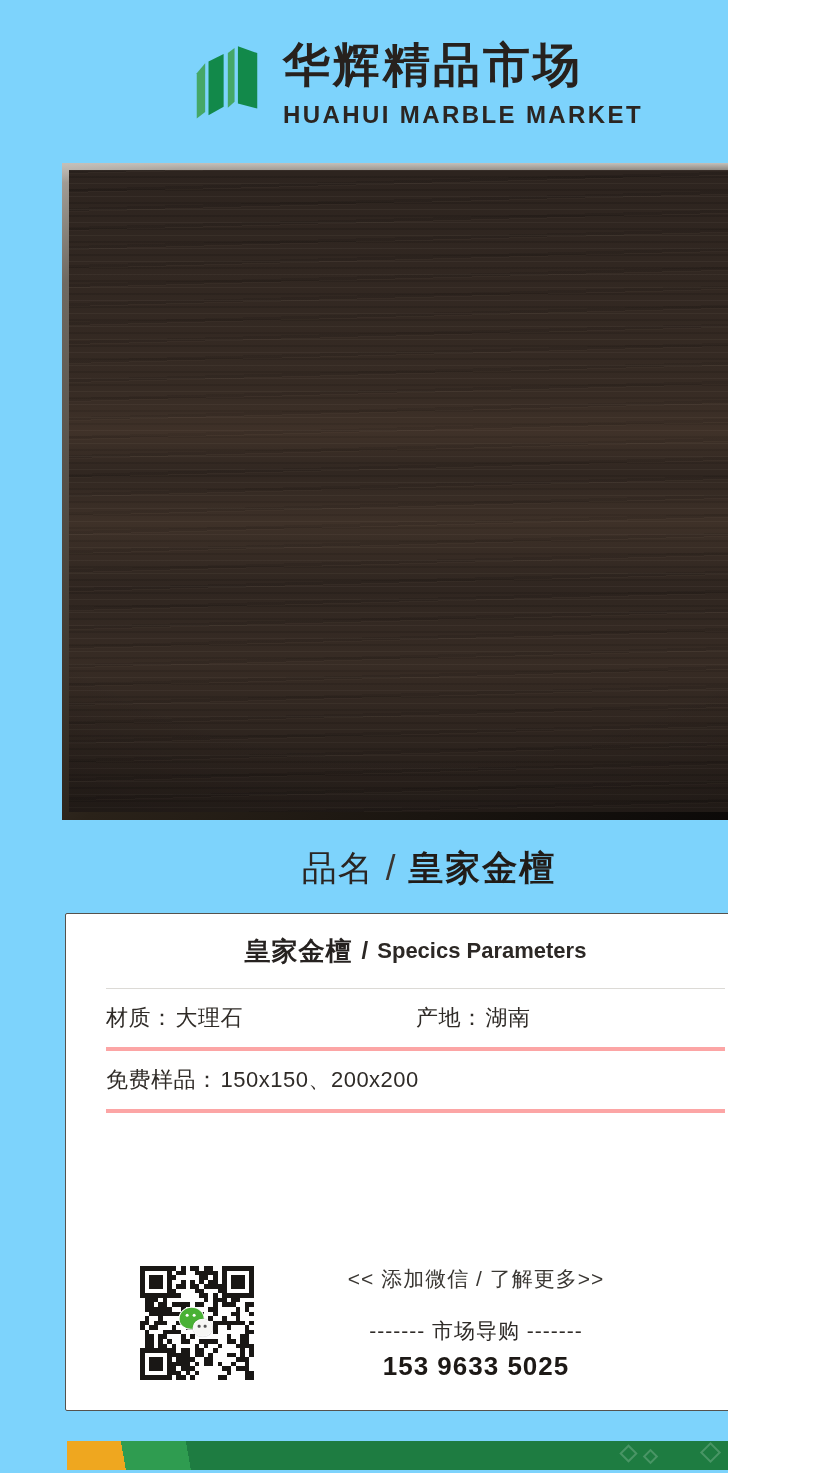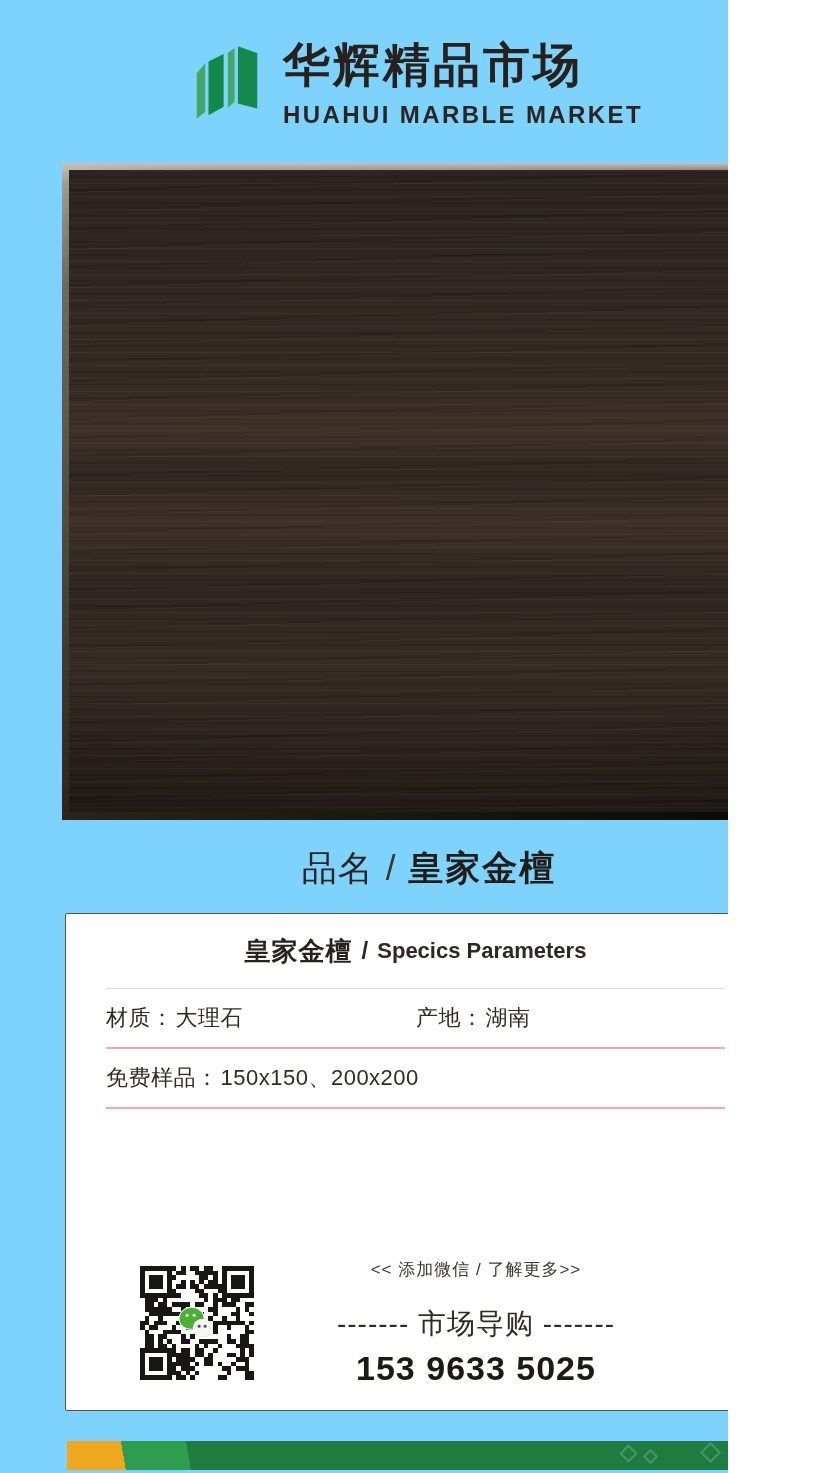--- a/index.html
+++ b/index.html
@@ -78,21 +78,21 @@
   }
   .spec-header{
     height:74px;display:flex;align-items:center;justify-content:center;
     border-bottom:1px solid #dcdad6;white-space:nowrap;
   }
   .spec-title-cn{font-size:26px;font-weight:800;color:#262220;letter-spacing:1px;}
   .spec-title-sep{font-size:24px;font-weight:600;color:#2c2825;margin:0 9px;}
   .spec-title-en{font-size:22px;font-weight:700;color:#2c2825;}
   .spec-row{
     display:flex;align-items:center;height:58px;
-    border-bottom:2px solid #fca5a5;
+    border-bottom:4px solid #fca5a5;
     font-size:22px;color:#2f2b27;font-weight:500;letter-spacing:0.5px;
     white-space:nowrap;
   }
   .spec-row .cell-l{flex:0 0 310px;}
   .spec-row .cell-r{flex:1 1 auto;}
   .spec-row .lbl{margin-right:2px;}
 
   
   .contact{
     position:absolute;left:105px;top:1248px;width:621px;height:150px;
@@ -126,23 +126,23 @@
   }
   .wc-w::before,.wc-w::after{
     content:"";position:absolute;top:5px;width:2.5px;height:2.5px;border-radius:50%;background:#555;
   }
   .wc-w::before{left:4px;} .wc-w::after{left:10px;}
 
   .contact-text{
     flex:0 0 auto;margin-left:52px;width:330px;text-align:center;
     white-space:nowrap;
   }
-  .wechat-hint{font-size:17px;color:#3a3733;letter-spacing:1px;}
-  .guide-line{font-size:28px;color:#2f2b28;margin-top:24px;letter-spacing:1px;}
-  .phone{font-size:34px;font-weight:800;color:#1d1916;margin-top:6px;letter-spacing:1px;}
+  .wechat-hint{font-size:21px;color:#3a3733;letter-spacing:1px;}
+  .guide-line{font-size:21px;color:#2f2b28;margin-top:24px;letter-spacing:1px;}
+  .phone{font-size:26px;font-weight:800;color:#1d1916;margin-top:6px;letter-spacing:1px;}
 
   
   .stripe{
     position:absolute;left:67px;top:1441px;width:700px;height:29px;
     background:linear-gradient(80deg,
       #efa71f 0 58px,
       #2f9c50 58px 122px,
       #1e7c41 122px 100%);
   }
   .wm{

